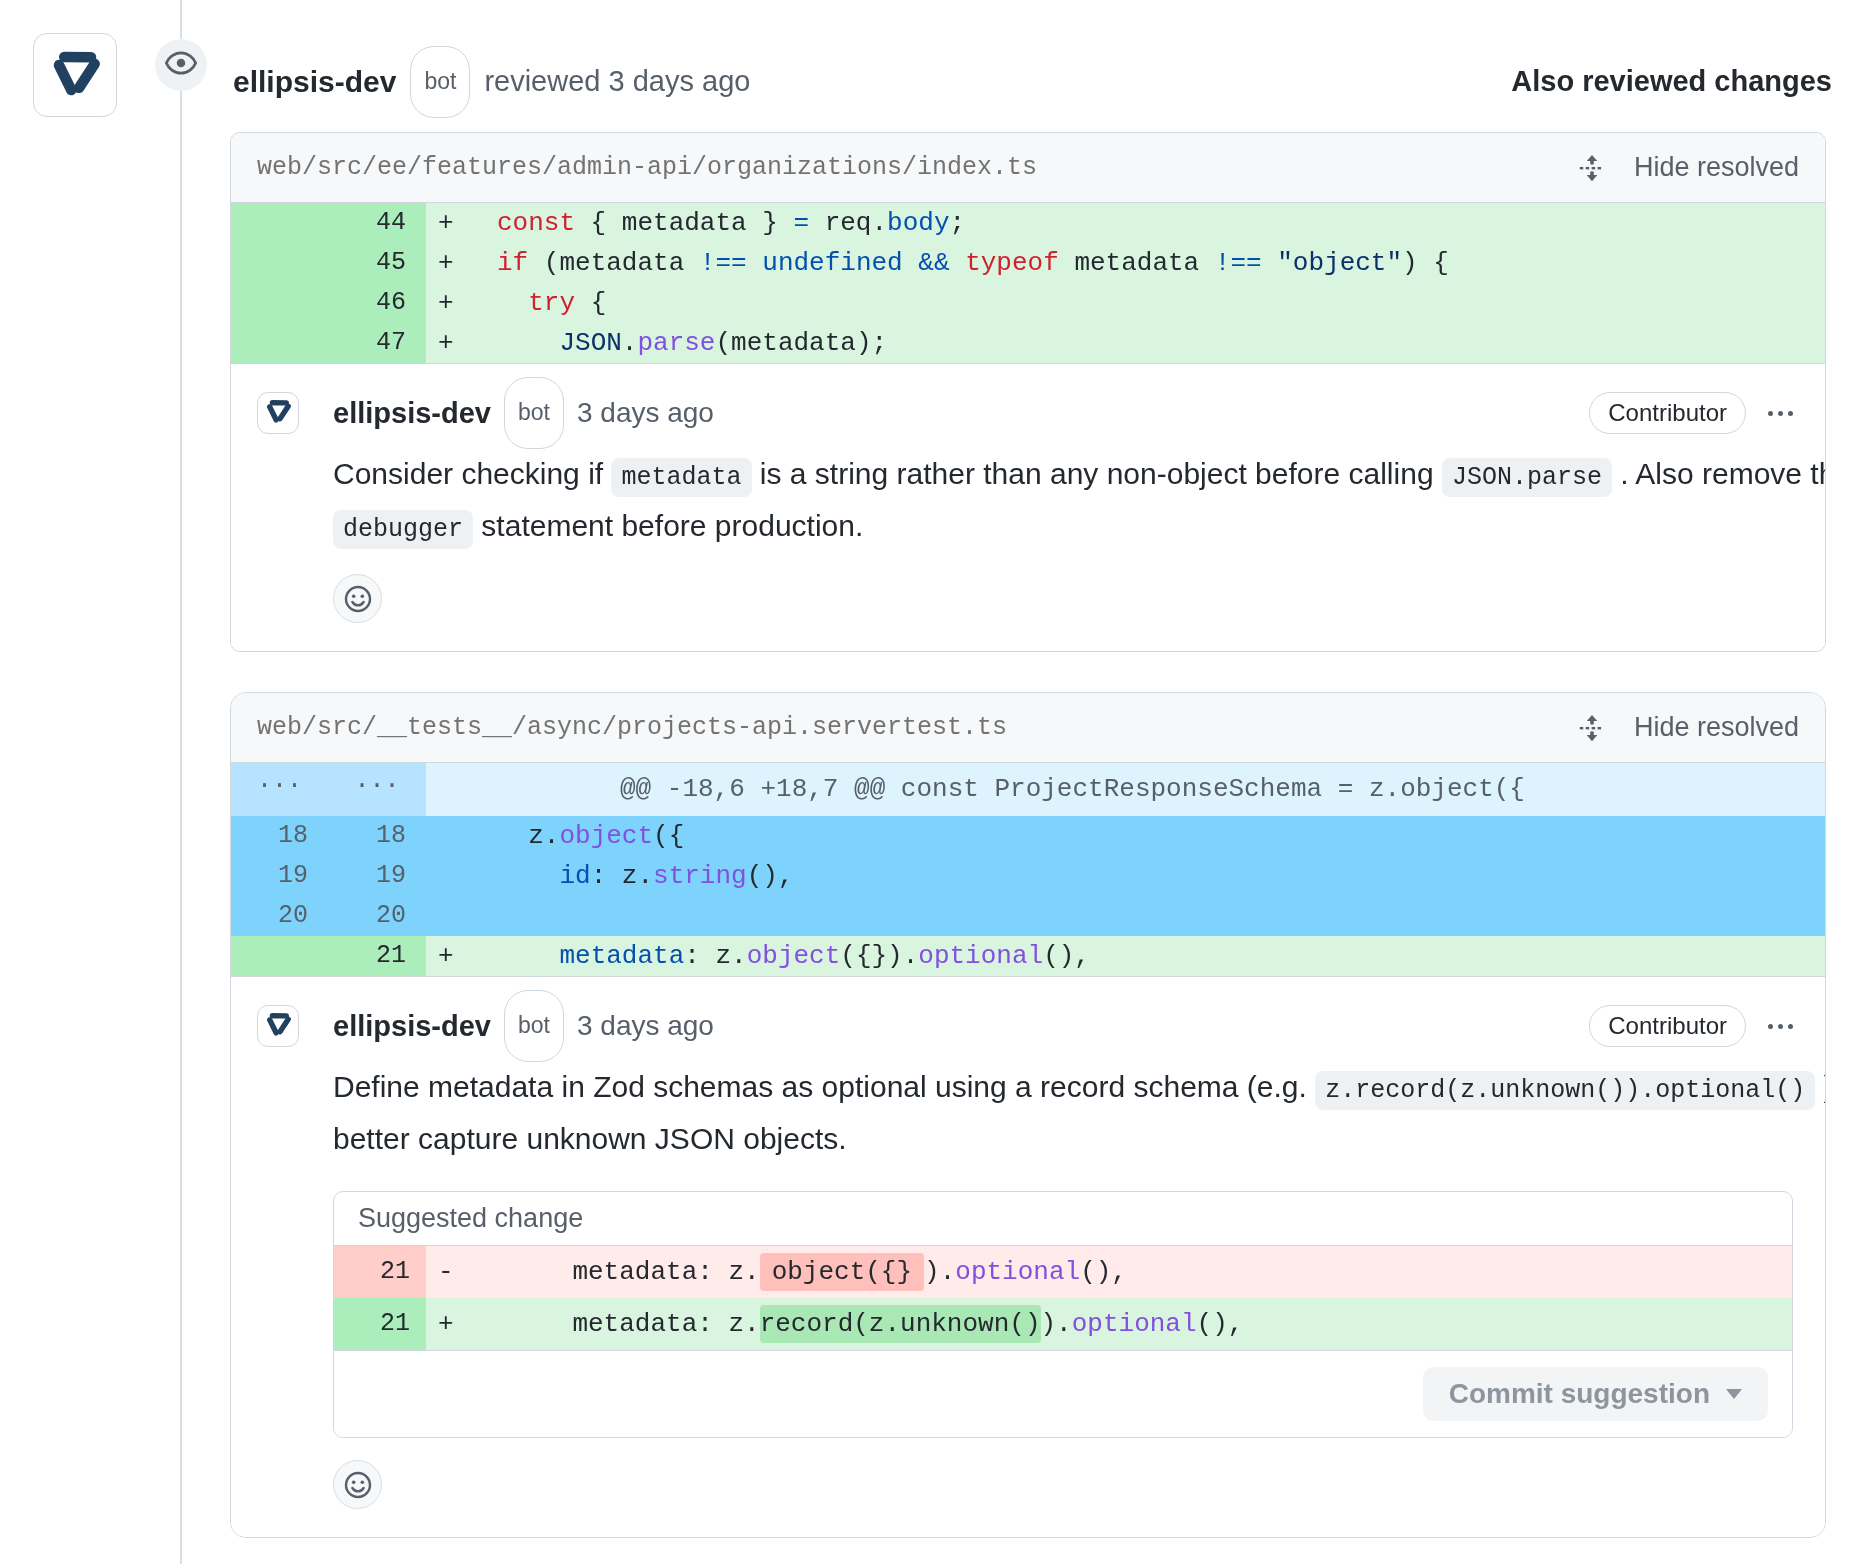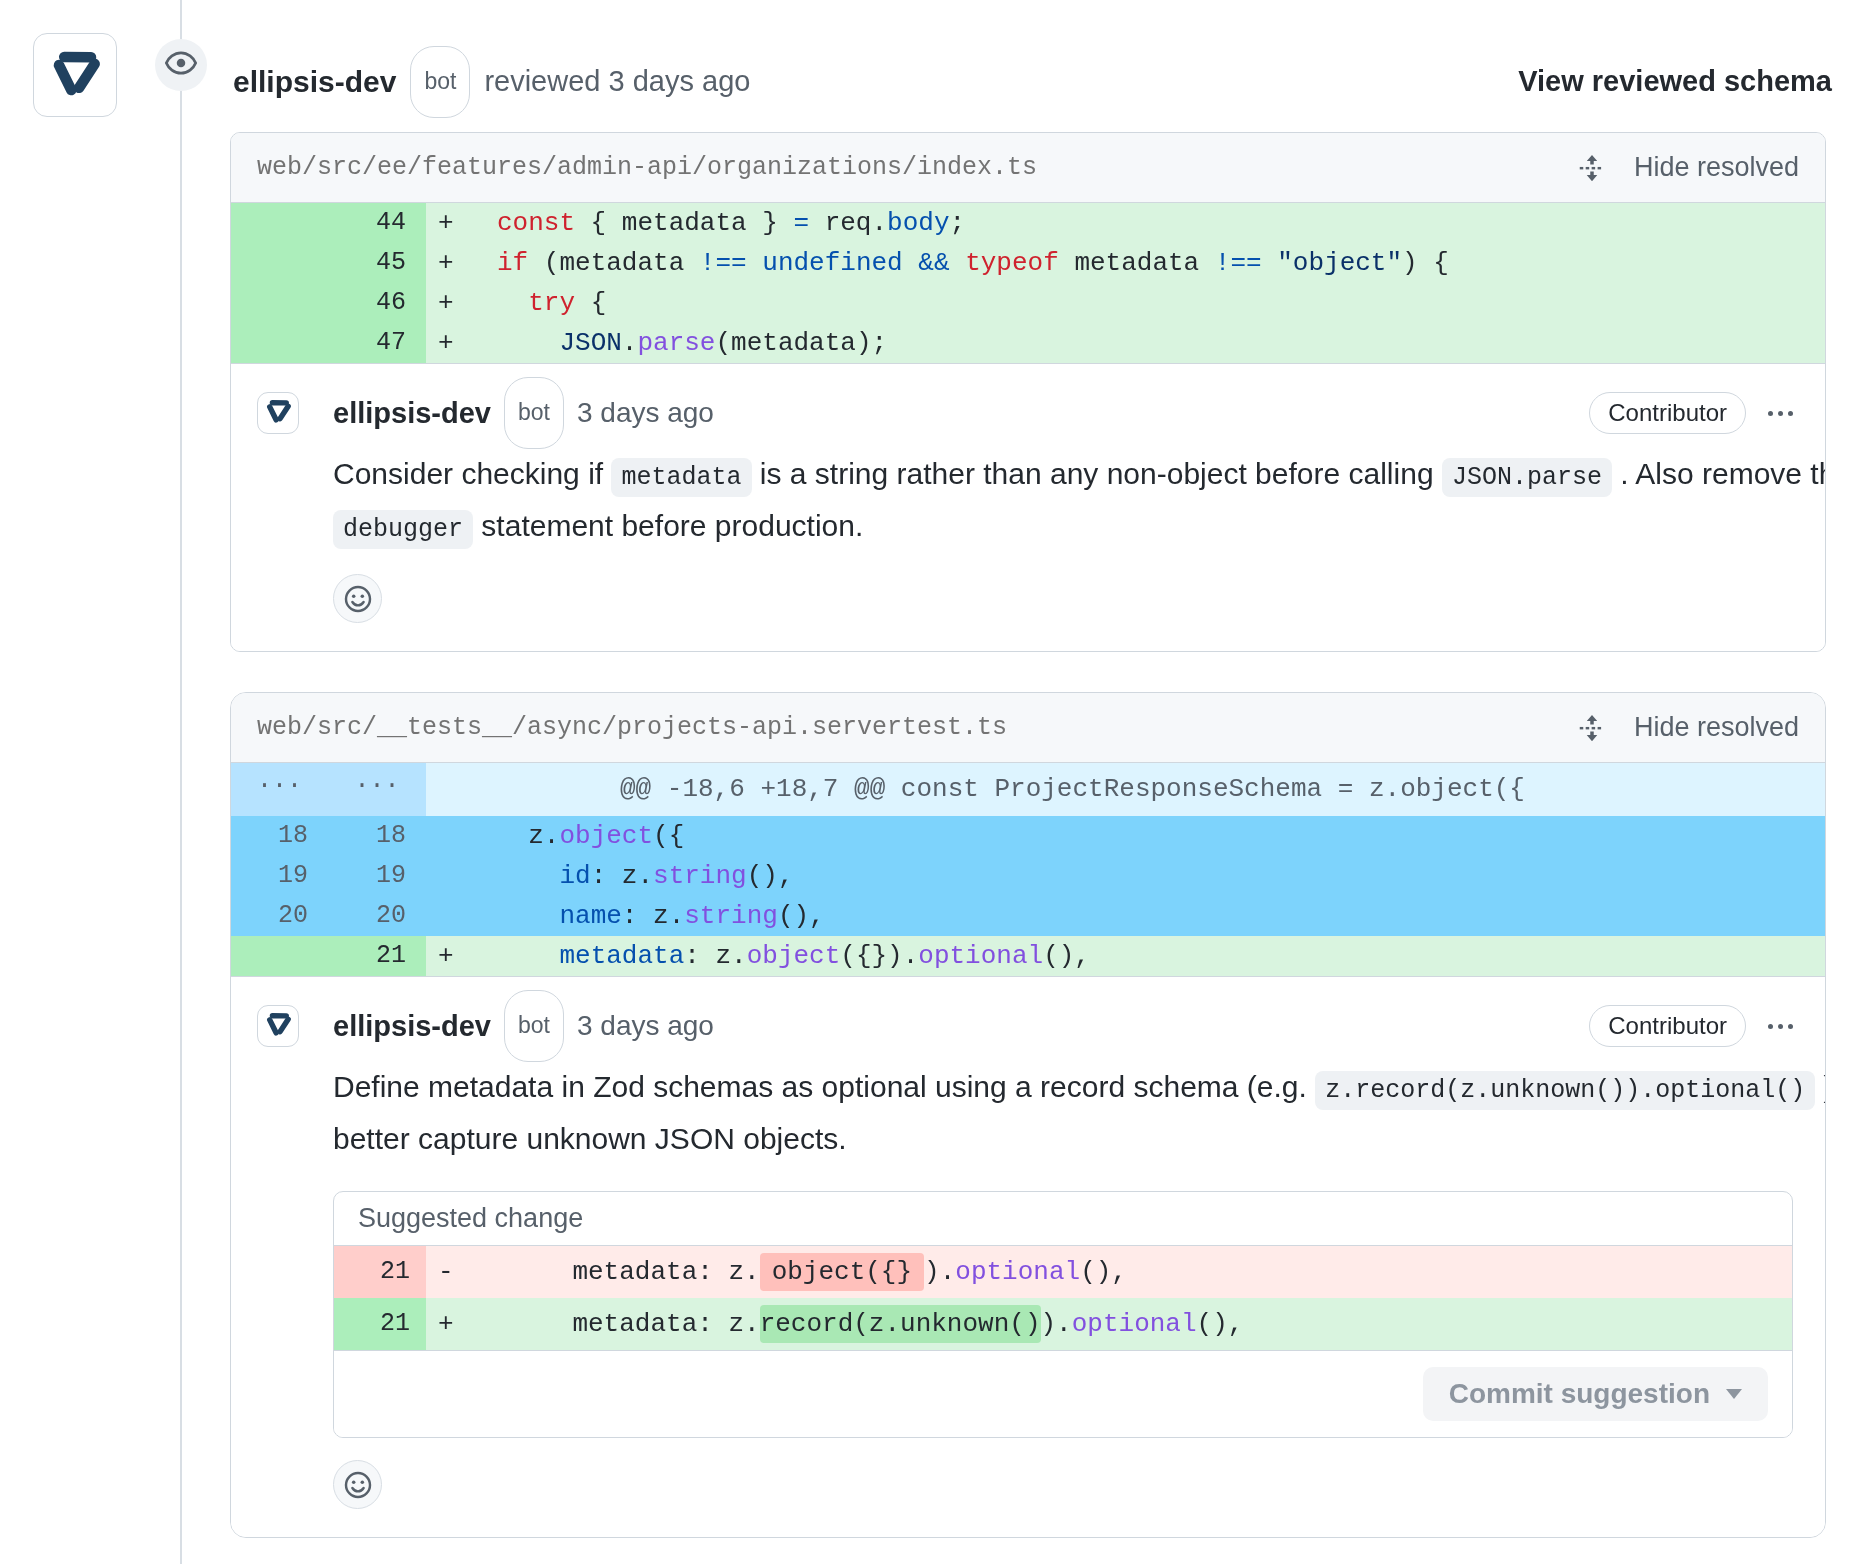--- a/index.html
+++ b/index.html
@@ -139,21 +139,21 @@
         <circle cx="8" cy="8" r="2" fill="#57606a"></circle>
       </svg>
   </span>
 </div>
 <div class="review-header">
   <div class="rh-left">
     <span class="rh-author">ellipsis-dev</span>
     <span class="bot-pill">bot</span>
     <span class="rh-action">reviewed 3 days ago</span>
   </div>
-  <span class="view-link">View reviewed schema</span>
+  <span class="view-link">Also reviewed changes</span>
 </div>
 
 <div class="card card1">
   <div class="file-header">
     <span class="file-path mono">web/src/ee/features/admin-api/organizations/index.ts</span>
     <button class="hide-resolved">
       <span style="display:flex;">
         <svg width="28" height="28" viewBox="0 0 16 16" fill="#57606a">
             <polygon points="8,0.5 11,4 9,4 9,6 7,6 7,4 5,4"></polygon>
             <rect x="1" y="7.4" width="2" height="1.4"></rect>
@@ -269,21 +269,20 @@
   <div class="diff-row row-ctx mono">
     <span class="num">19</span>
     <span class="num">19</span>
     <span class="sign"></span>
     <span class="code"><span class="p">    </span><span class="o">id</span><span class="p">: z.</span><span class="f">string</span><span class="p">(),</span></span>
   </div>
   <div class="diff-row row-ctx mono">
     <span class="num">20</span>
     <span class="num">20</span>
     <span class="sign"></span>
-    <span class="code"><span class="p">    </span><span class="o">name</span><span class="p">: z.</span><span class="f">string</span><span class="p">(),</span></span>
   </div>
   <div class="diff-row row-add mono">
     <span class="num"></span>
     <span class="num">21</span>
     <span class="sign">+</span>
     <span class="code"><span class="p">    </span><span class="o">metadata</span><span class="p">: z.</span><span class="f">object</span><span class="p">({}).</span><span class="f">optional</span><span class="p">(),</span></span>
   </div>
 
   <div class="comment" style="border-top:1px solid #d0d7de;">
     <div class="cmt-avatar">

